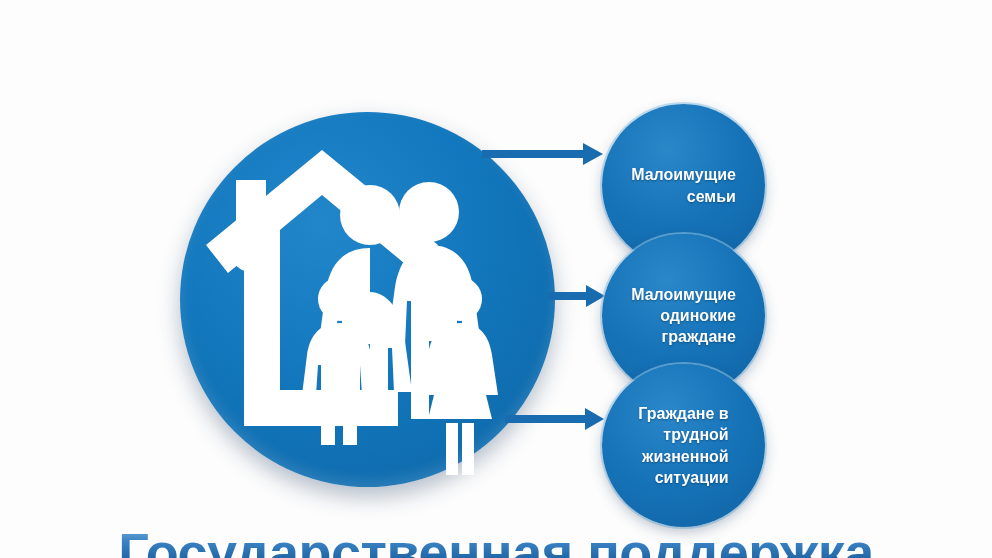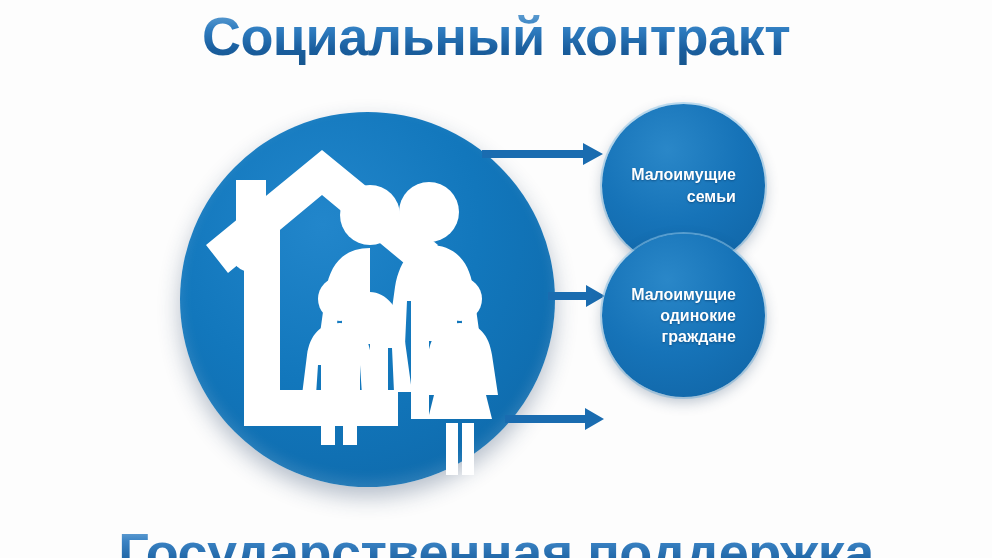--- a/index.html
+++ b/index.html
@@ -111,21 +111,20 @@
 
   #arrow-1 { left: 482px; top: 141px; width: 122px; }
   #arrow-2 { left: 548px; top: 283px; width:  58px; }
   #arrow-3 { left: 505px; top: 406px; width: 100px; }
 </style>
 </head>
 <body>
 
 <div id="canvas">
 
-  <div class="headline">Социальный контракт</div>
 
   <div class="main-badge">
     <svg class="glyph" viewBox="0 0 375 375">
       <g fill="#ffffff">
 
         <path d="M56 68 h30 v74 h-30 z"></path>
 
         <path d="M142 38 L258 133 L236 161 L142 83 L48 161 L26 133 Z"></path>
 
         <path d="M64 118 h36 v160 h118 v36 H64 Z"></path>
@@ -170,16 +169,22 @@
 
   <div class="bubble" id="bubble-1">
     <span class="bubble-label">Малоимущие
 семьи</span>
   </div>
   <div class="bubble" id="bubble-2">
     <span class="bubble-label">Малоимущие
 одинокие
 граждане</span>
   </div>
+  <div class="bubble" id="bubble-3">
+    <span class="bubble-label">Граждане в
+трудной
+жизненной
+ситуации</span>
+  </div>
 
   <div class="headline-bottom">Государственная поддержка</div>
 
 </div>
 
 </body></html>

